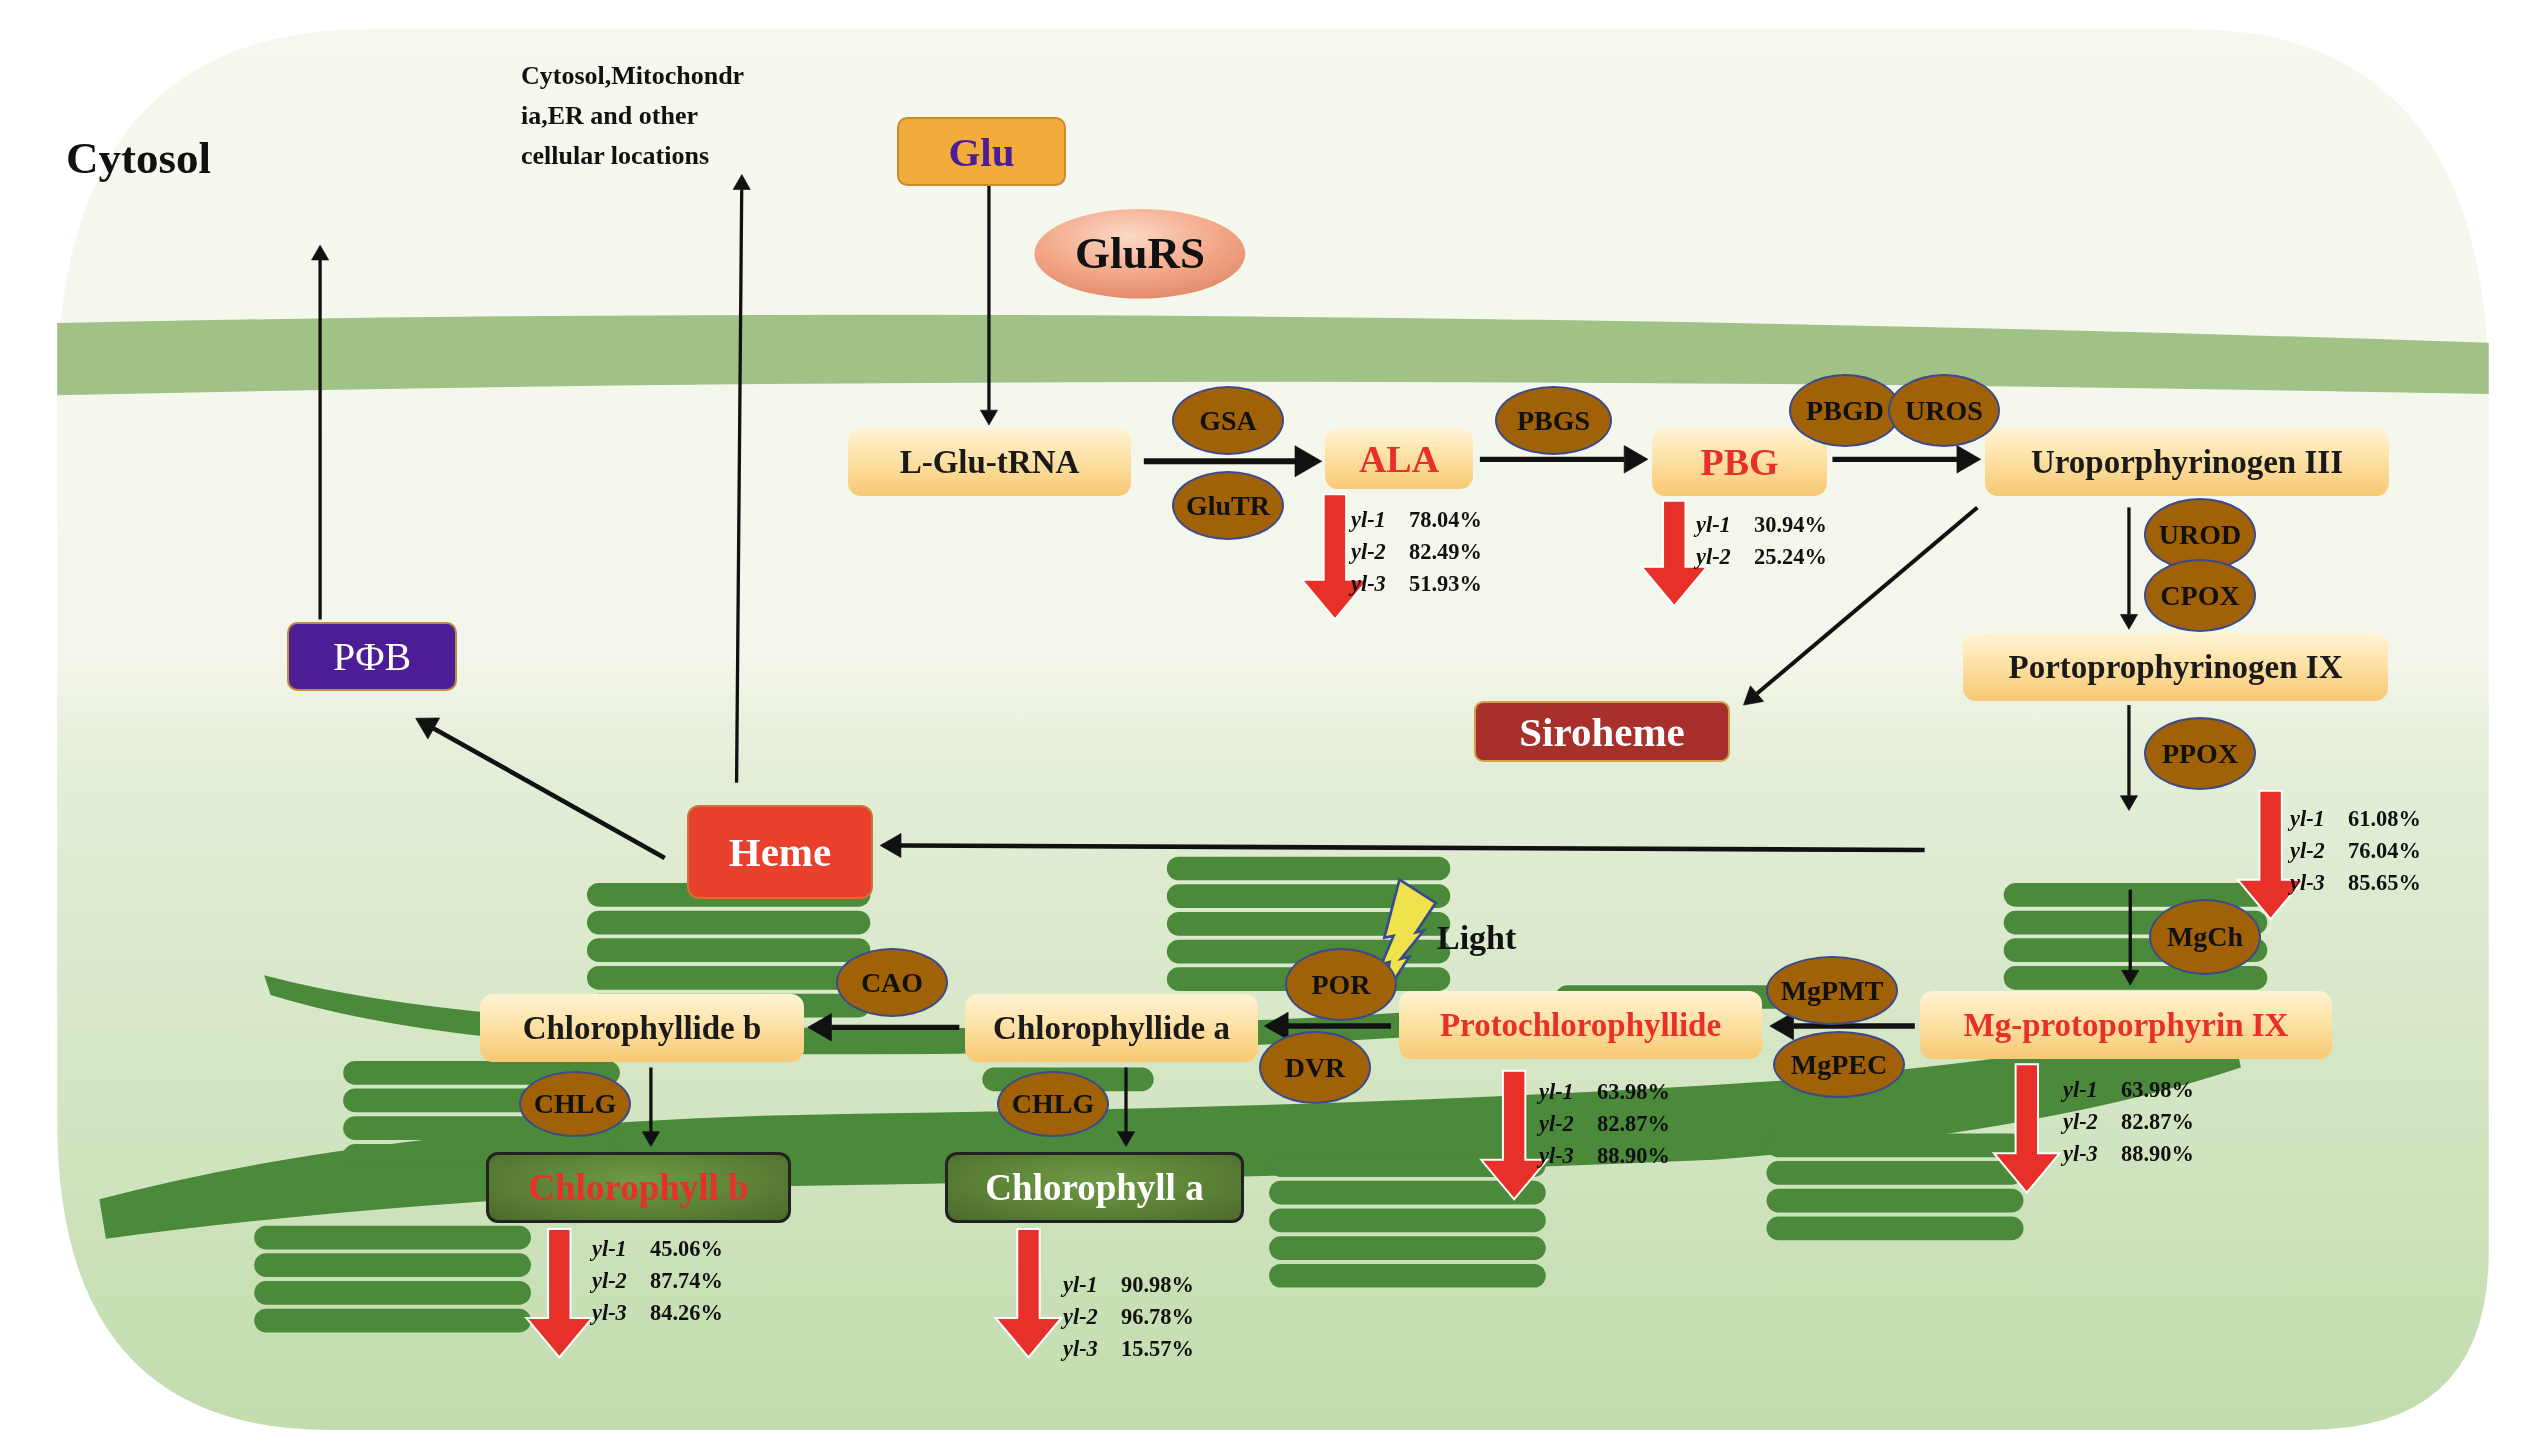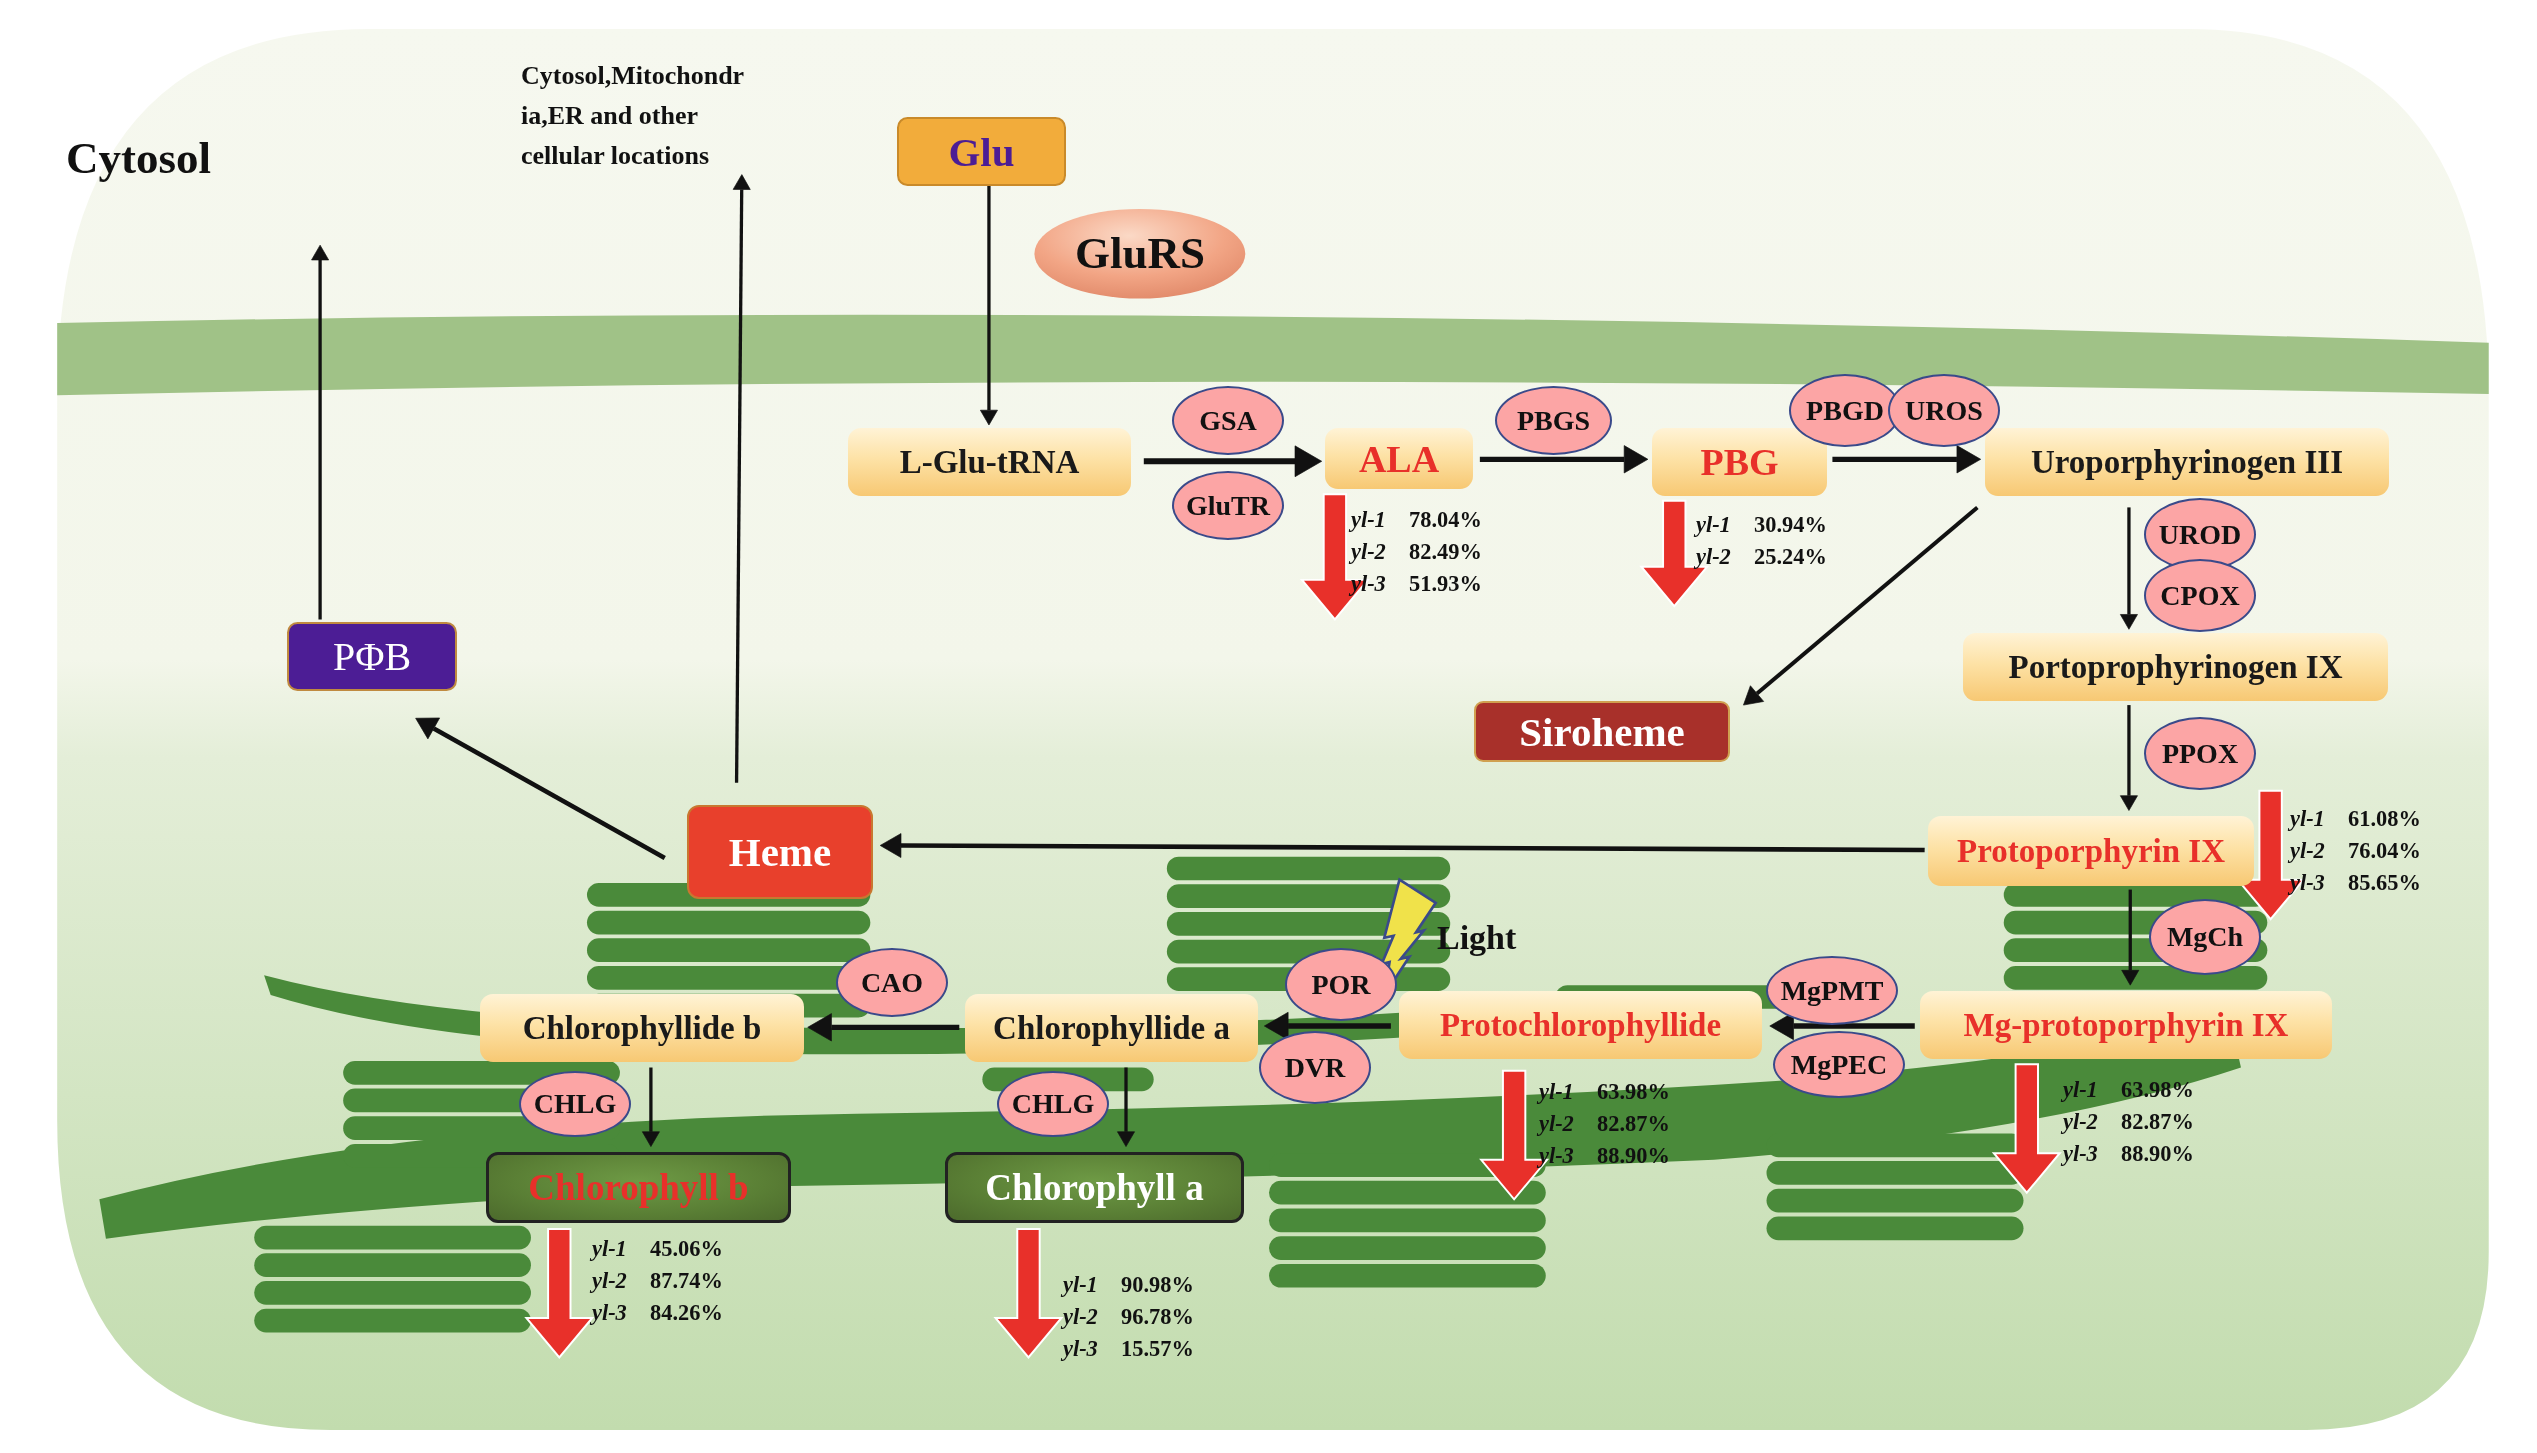--- a/index.html
+++ b/index.html
@@ -11,21 +11,21 @@
   .peach { background:linear-gradient(180deg,#fff3d6 0%,#fde2a6 45%,#f7c873 100%); color:#1a1a1a; font-size:33px; }
   .peach.red { color:#e8302a; }
   .glu { background:#f2ac3b; border:2.6px solid #c98a2a; color:#4c1d95; font-size:41px; border-radius:10.5px; }
   .siro { background:#a8302a; border:2.6px solid #d0a050; color:#ffffff; font-size:41px; border-radius:9.2px; }
   .heme { background:#e8402c; border:2.6px solid #c87830; color:#ffffff; font-size:41px; border-radius:12px; }
   .pfb { background:#4c1d95; border:2.6px solid #c08a40; color:#ffffff; font-size:40px; font-weight:normal; border-radius:10.5px; }
   .chl { background:radial-gradient(ellipse at 50% 40%,#6e9a45 0%,#5a7f35 60%,#4c6a2c 100%);
          border:3.3px solid #222; color:#ffffff; font-size:37px; border-radius:12px; }
   .chl.redtext { color:#e8302a; }
   .enz { position:absolute; display:flex; align-items:center; justify-content:center;
-         background:#fca5a5; border:2.6px solid #3a4a8a; border-radius:50%; box-sizing:border-box;
+         background:#a16207; border:2.6px solid #3a4a8a; border-radius:50%; box-sizing:border-box;
          font-size:28px; color:#111; font-weight:bold; }
   .label { position:absolute; color:#111; white-space:nowrap; }
   .pct { position:absolute; font-size:22.4px; font-weight:bold; color:#111; line-height:32px; }
   .pct .row { display:block; white-space:nowrap; }
   .pct .sl { font-style:italic; display:inline-block; width:58px; }
 </style>
 </head>
 <body>
 
 <div id="stage">
@@ -182,21 +182,20 @@
 
   <div class="node glu" style="left:897px;top:117px;width:169px;height:69px;">Glu</div>
   <div class="label" style="left:1055px;top:227px;width:170px;text-align:center;font-size:45px;font-weight:bold;">GluRS</div>
 
   <div class="node peach" style="left:848px;top:428px;width:283px;height:68px;">L-Glu-tRNA</div>
   <div class="node peach red" style="left:1325px;top:428px;width:148px;height:61px;font-size:38px;">ALA</div>
   <div class="node peach red" style="left:1652px;top:428px;width:175px;height:68px;font-size:38px;">PBG</div>
   <div class="node peach" style="left:1985px;top:428px;width:404px;height:68px;">Uroporphyrinogen III</div>
   <div class="node peach" style="left:1963px;top:633px;width:425px;height:68px;">Portoprophyrinogen IX</div>
   <div class="node siro" style="left:1474px;top:701px;width:256px;height:61px;">Siroheme</div>
-  <div class="node peach red" style="left:1928px;top:816px;width:326px;height:70px;">Protoporphyrin IX</div>
   <div class="node heme" style="left:687px;top:805px;width:186px;height:94px;">Heme</div>
   <div class="node pfb" style="left:287px;top:622px;width:170px;height:69px;">PΦB</div>
   <div class="node peach red" style="left:1920px;top:991px;width:412px;height:68px;">Mg-protoporphyrin IX</div>
   <div class="node peach red" style="left:1399px;top:991px;width:363px;height:68px;">Protochlorophyllide</div>
   <div class="node peach" style="left:965px;top:994px;width:293px;height:68px;">Chlorophyllide a</div>
   <div class="node peach" style="left:480px;top:994px;width:324px;height:68px;">Chlorophyllide b</div>
   <div class="node chl" style="left:945px;top:1152px;width:299px;height:71px;">Chlorophyll a</div>
   <div class="node chl redtext" style="left:486px;top:1152px;width:305px;height:71px;">Chlorophyll b</div>
 
   <div class="enz" style="left:1172px;top:386px;width:112px;height:69px;">GSA</div>

